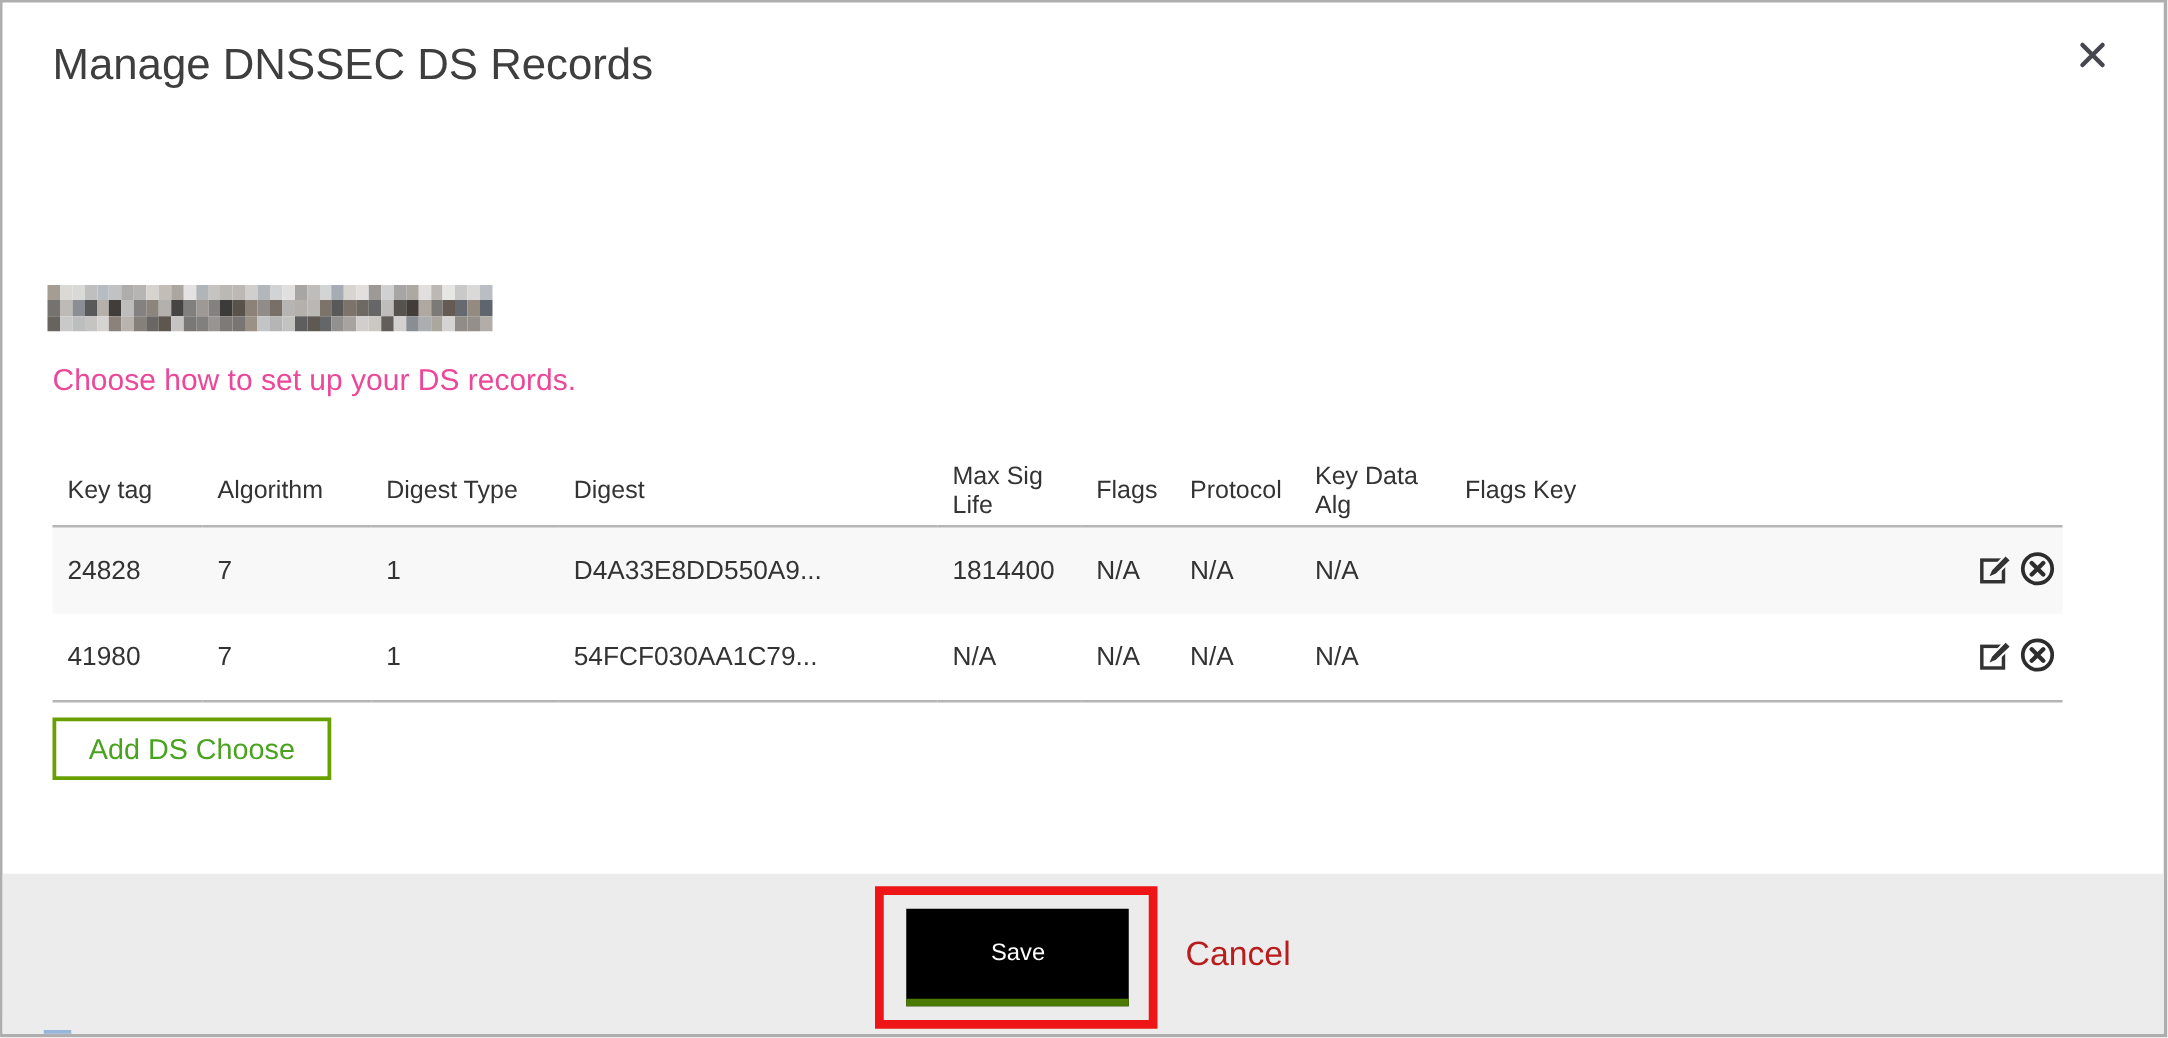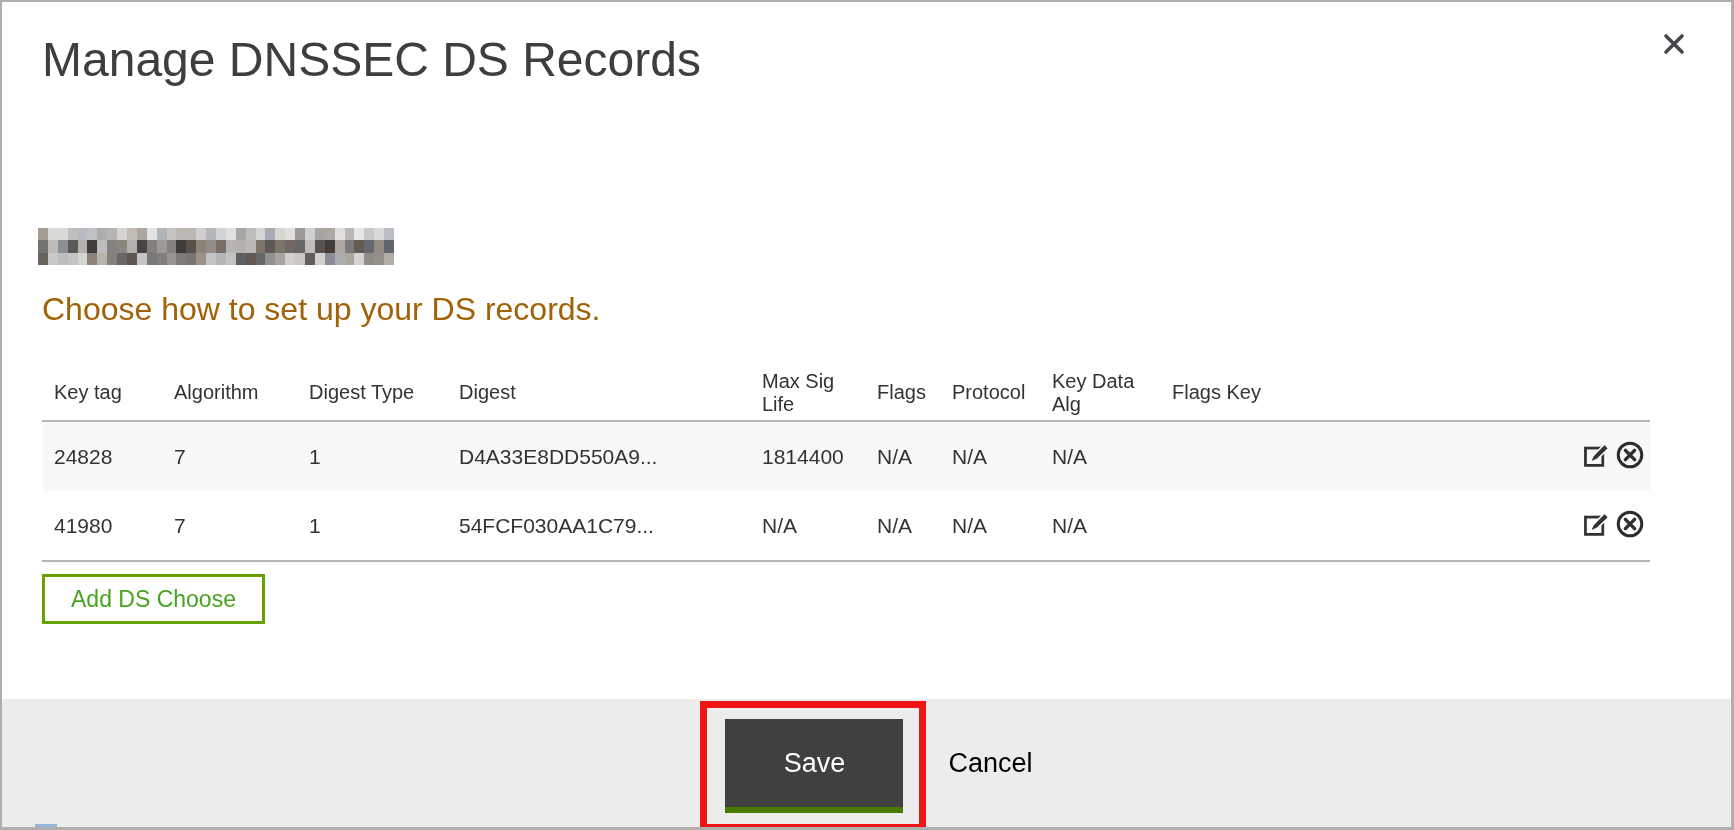--- a/index.html
+++ b/index.html
@@ -13,39 +13,39 @@
     position:absolute; left:0; top:0;
     width:1734px; height:830px;
     background:#ffffff;
     border:2px solid #aeaeae;
     border-right-width:3px;
     border-bottom-width:3px;
     overflow:hidden;
   }
   .dialog-title{
     position:absolute; left:40px; top:30px;
-    font-size:48px; font-weight:400; color:#3e3e3e;
+    font-size:35px; font-weight:400; color:#3e3e3e;
     letter-spacing:0px;
   }
   .close-button{
     position:absolute; right:40px; top:26px;
     width:34px; height:34px;
     display:flex; align-items:center; justify-content:center;
     cursor:pointer; background:none; border:none;
   }
   .redacted-domain{
     position:absolute; left:36px; top:226px;
     width:356px; height:37px;
     display:grid;
     grid-template-columns:repeat(36,1fr);
     grid-template-rows:repeat(3,1fr);
   }
   .instructions-text{
     position:absolute; left:40px; top:289px;
-    font-size:32px; color:#a16207;
+    font-size:24px; color:#ec4899;
   }
   .ds-table{
     position:absolute; left:40px; top:363px;
     width:1608px;
     border-collapse:collapse; table-layout:fixed;
   }
   .ds-table th{
     text-align:left; font-weight:400;
     font-size:20px; color:#333333;
     height:56px; padding-left:12px; vertical-align:middle;
@@ -85,32 +85,32 @@
     display:flex; justify-content:center; align-items:center;
   }
   .footer-inner{ display:flex; align-items:center; }
   .annotation-highlight-box{
     border:7px solid #ed1515;
     padding:11px 16px 11px 18px;
     margin-top:6px;
     background:transparent;
   }
   .save-button{
-    width:178px; height:94px;
-    background:#404040;
+    width:178px; height:78px;
+    background:#000000;
     border:none;
     border-bottom:6px solid #4a7a00;
-    color:#ffffff; font-size:27px;
+    color:#ffffff; font-size:19px;
     cursor:pointer;
     display:flex; align-items:center; justify-content:center;
     font-family:"Liberation Sans", sans-serif;
   }
   .cancel-link{
     margin-left:22px;
-    font-size:27px; color:#000000;
+    font-size:27px; color:#b91c1c;
     text-decoration:none; cursor:pointer;
   }
   .page-fragment{
     position:absolute; left:33px; top:822px;
     width:22px; height:8px;
     background:#97b4d9;
   }
 </style>
 </head>
 <body>

